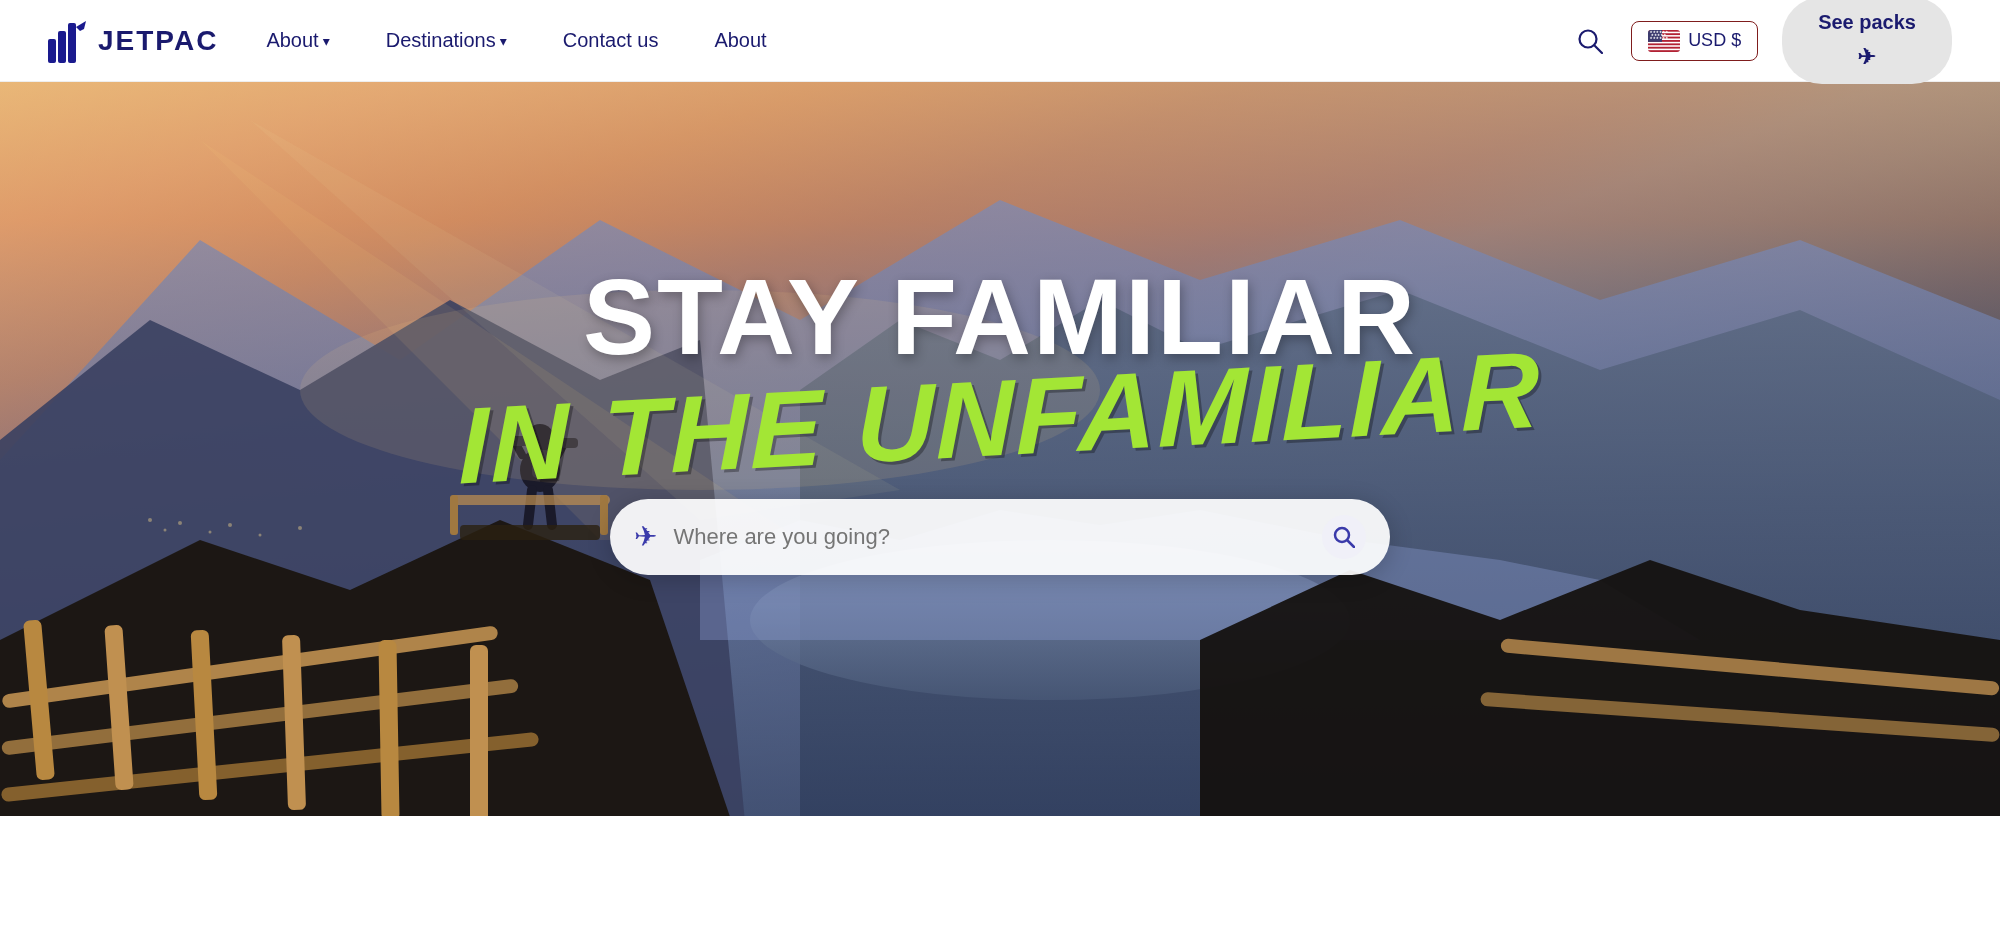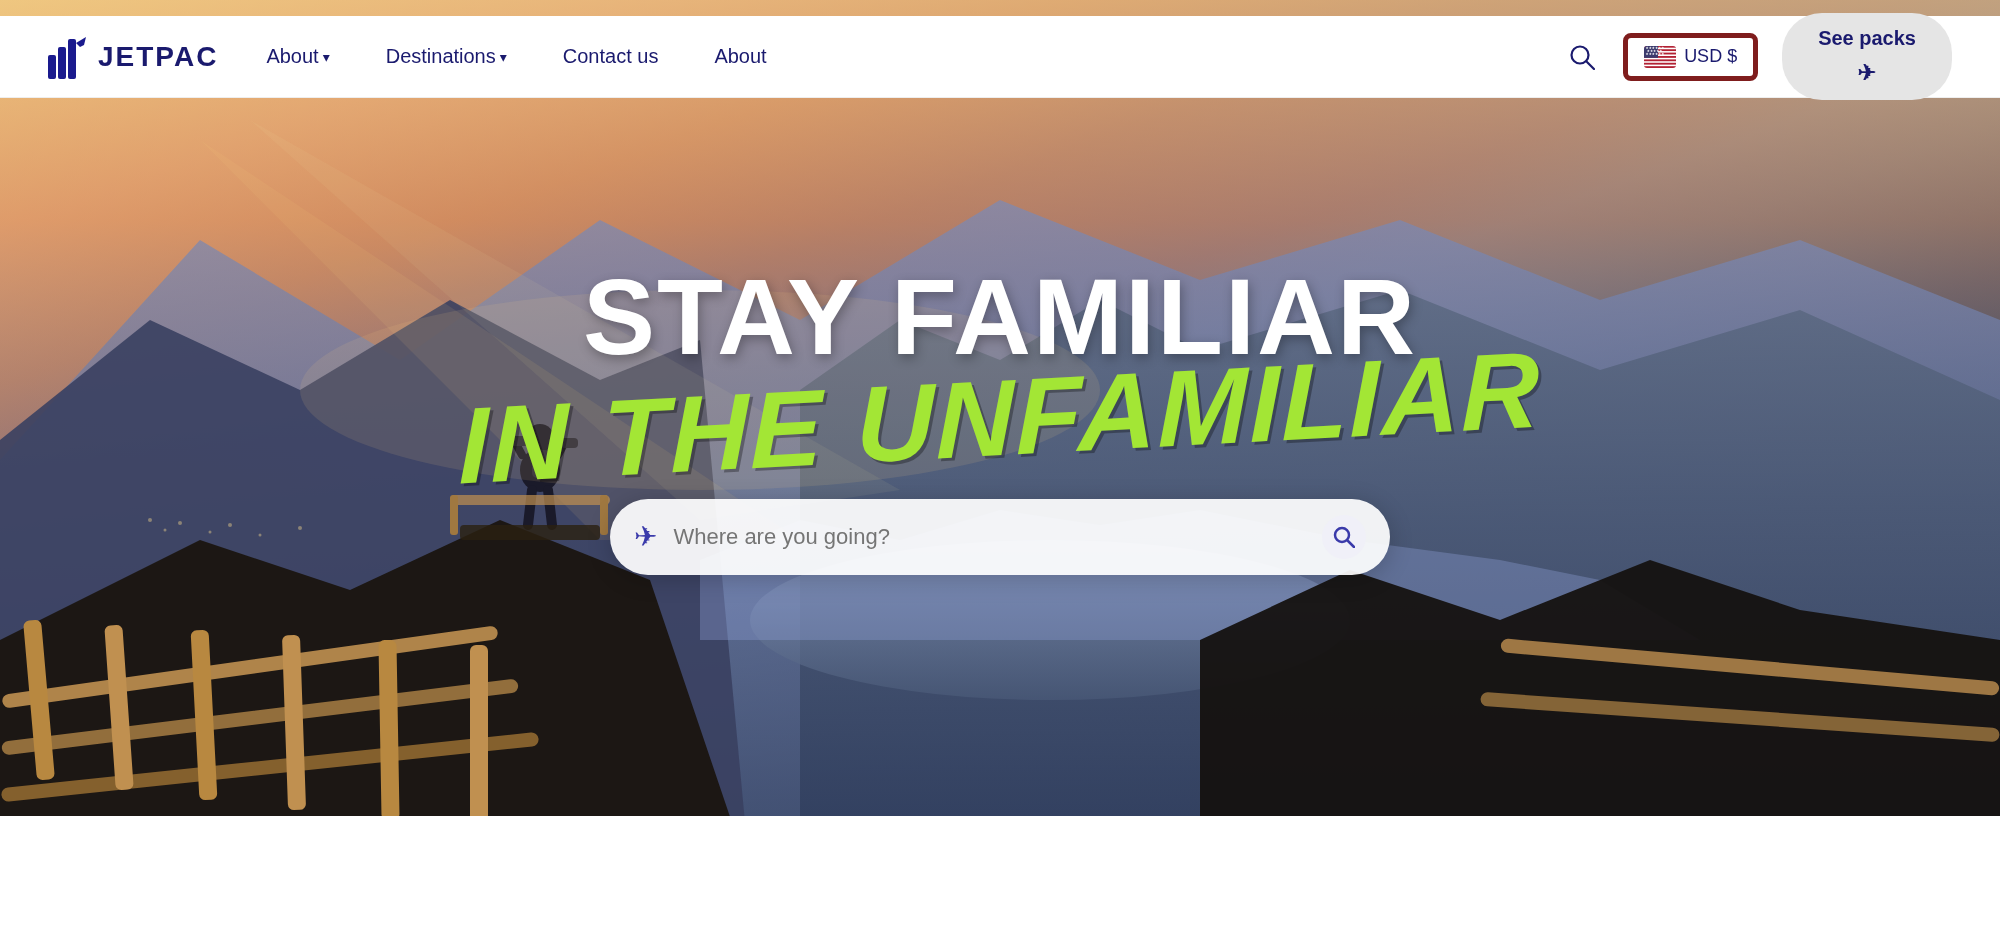--- a/index.html
+++ b/index.html
@@ -7,21 +7,21 @@
     body {
       font-family: -apple-system, BlinkMacSystemFont, 'Segoe UI', sans-serif;
       width: 2000px;
       height: 936px;
       overflow: hidden;
     }
 
     
     .navbar {
       position: absolute;
-      top: 16px; left: 0; right: 0;
+      top: 0; left: 0; right: 0;
       height: 82px;
       background: #fff;
       display: flex;
       align-items: center;
       padding: 0 48px;
       z-index: 100;
       border-bottom: 1px solid #eee;
     }
 
     .logo {
@@ -80,21 +80,21 @@
       padding: 4px;
       display: flex;
       align-items: center;
     }
 
     .currency-btn {
       display: flex;
       align-items: center;
       gap: 8px;
       background: none;
-      border: 5px solid #7f1d1d;
+      border: 1px solid #7f1d1d;
       border-radius: 8px;
       padding: 8px 16px;
       cursor: pointer;
       font-size: 18px;
       color: #1a1a6e;
       font-weight: 500;
     }
 
     .flag {
       width: 32px;

